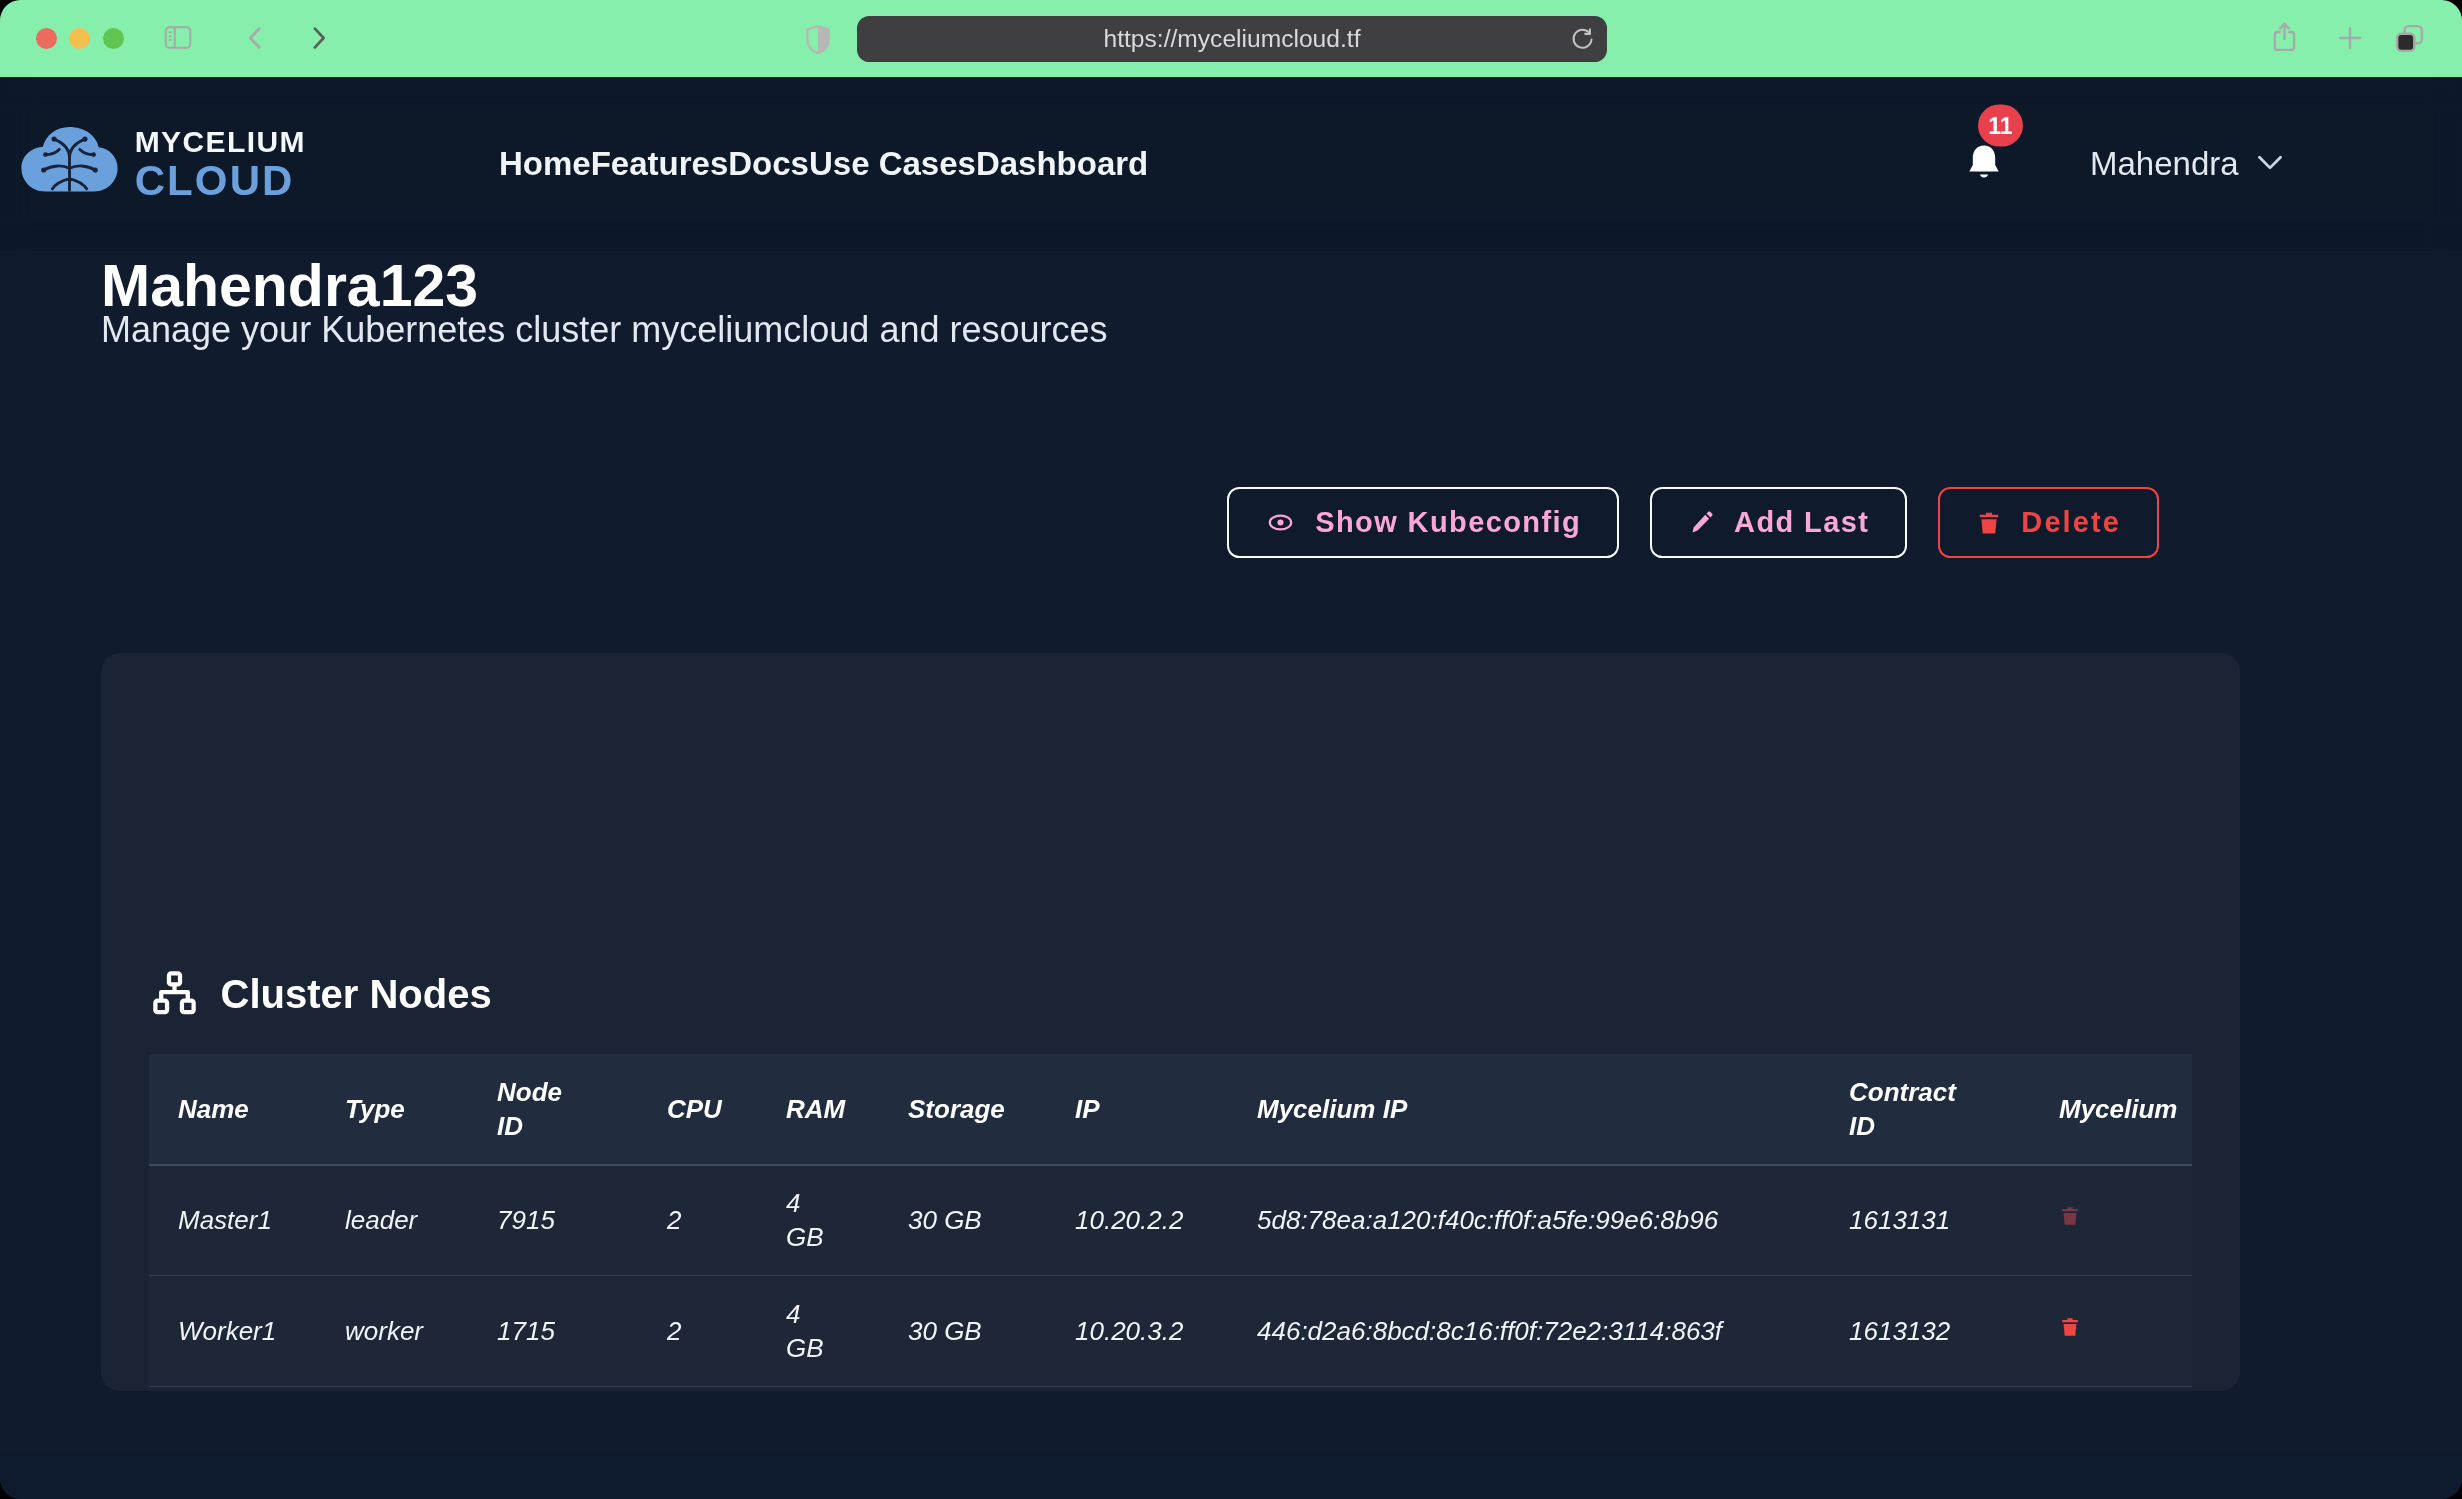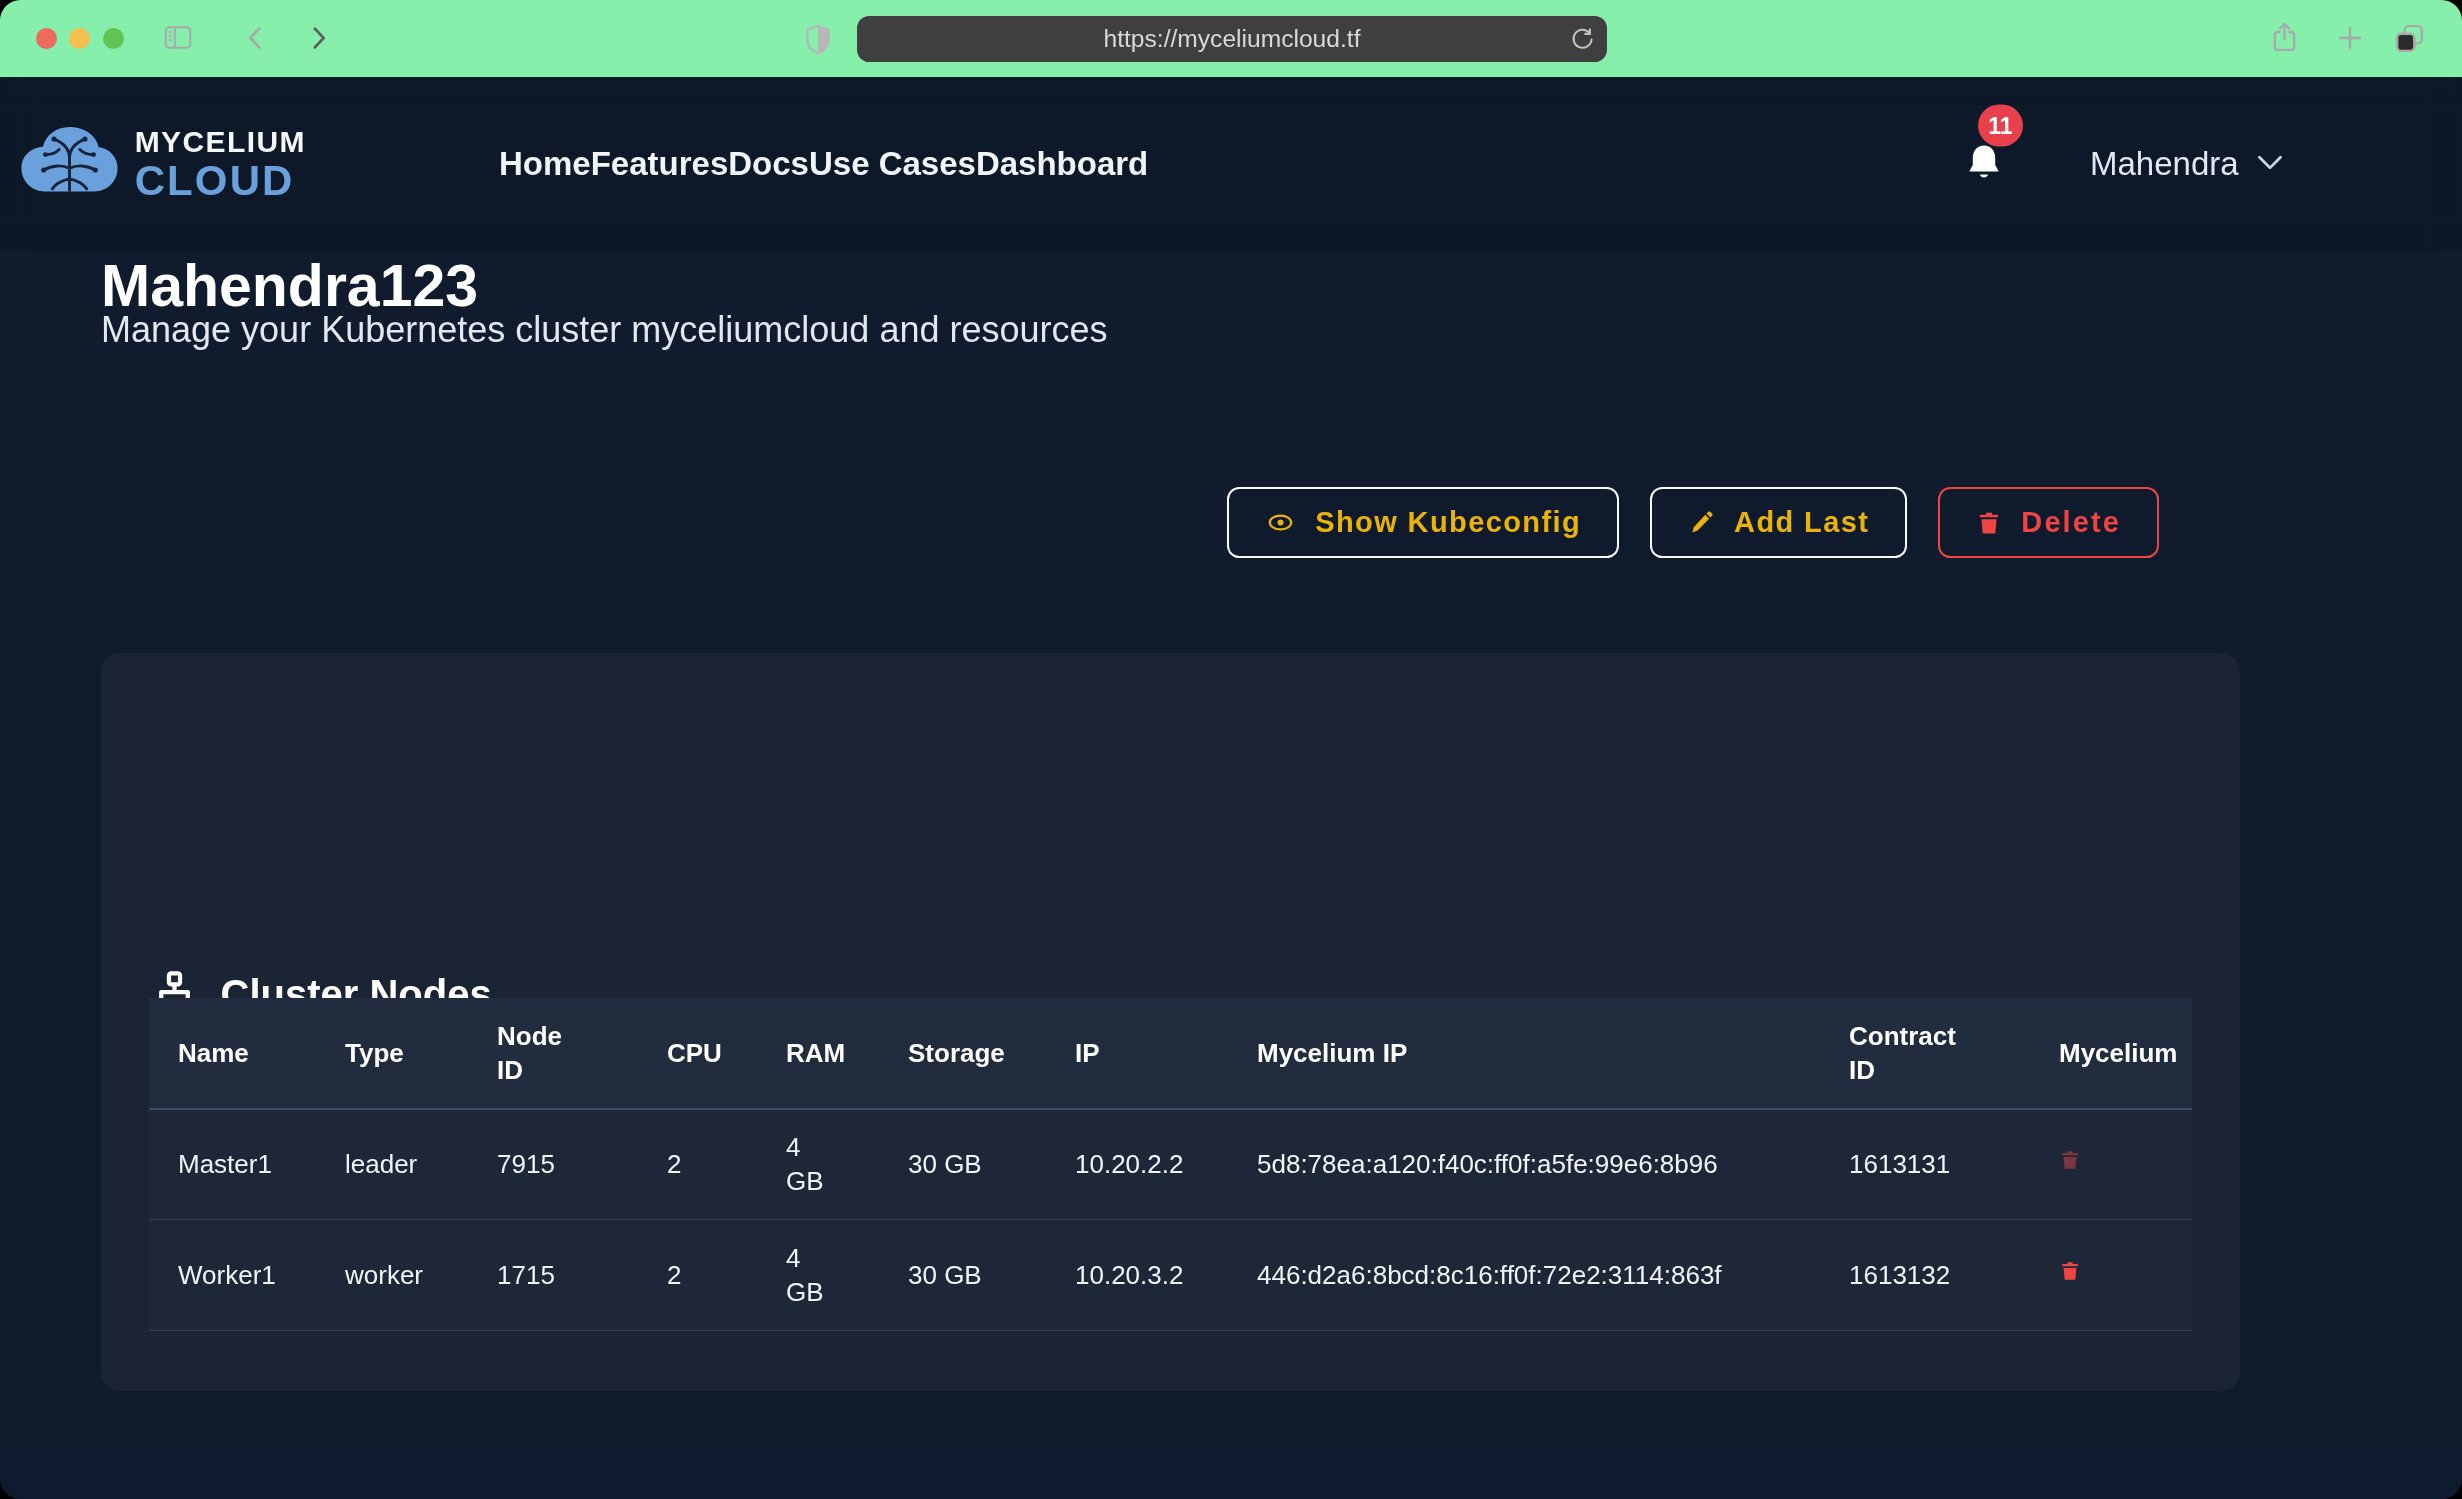--- a/index.html
+++ b/index.html
@@ -37,41 +37,41 @@
   .badge{position:absolute;left:15px;top:-36px;min-width:45px;height:42px;padding:0 6.8px;border-radius:23px;background:#e8414d;color:#fff;font-size:23px;font-weight:700;display:flex;align-items:center;justify-content:center;box-sizing:border-box;}
   .user{position:absolute;left:2090px;top:50%;transform:translateY(-50%);display:flex;align-items:center;gap:18px;color:#e2e8f0;cursor:pointer;}
   .user-name{font-size:33px;font-weight:400;}
   .user .chev{color:#cbd5e1;}
 
   
   .page-title{position:absolute;top:216px;left:101px;font-size:59px;font-weight:800;color:#ffffff;z-index:5;line-height:1.05;}
   .page-subtitle{position:absolute;top:309px;left:101px;font-size:36px;font-weight:400;color:#e2e8f0;z-index:5;}
 
   .actions{position:absolute;top:487px;left:101px;width:2058px;display:flex;justify-content:flex-end;gap:31px;z-index:5;}
-  .btn{height:71px;padding:0 36px;border:2.1px solid #f8fafc;border-radius:12.3px;background:rgba(16,27,45,0.35);color:#eab308;font-family:"Liberation Sans",sans-serif;font-size:29px;font-weight:700;letter-spacing:1.4px;display:flex;align-items:center;gap:19px;cursor:pointer;box-sizing:border-box;}
+  .btn{height:71px;padding:0 36px;border:2.1px solid #f8fafc;border-radius:12.3px;background:rgba(16,27,45,0.35);color:#f9a8d4;font-family:"Liberation Sans",sans-serif;font-size:29px;font-weight:700;letter-spacing:1.4px;display:flex;align-items:center;gap:19px;cursor:pointer;box-sizing:border-box;}
   .btn svg{display:block;}
   .btn.danger{border-color:#ef4444;color:#ef4444;letter-spacing:2.1px;}
 
   .card{position:absolute;top:653px;left:101px;width:2139px;height:738px;background:#1a2435;border-radius:19px;z-index:4;}
 
   .detail-col{position:absolute;}
   .detail-col.left{top:698px;left:149px;}
   .detail-col.right{top:698px;left:1278px;}
   .detail-row{display:flex;align-items:baseline;margin-bottom:32px;line-height:40px;}
   .detail-label{font-size:31px;color:#92a3ba;text-align:right;}
   .detail-col.left .detail-label{width:360px;}
   .detail-col.right .detail-label{width:294px;}
   .detail-value{font-size:31px;font-weight:600;color:#ffffff;}
   .detail-col.left .detail-value{margin-left:79px;}
   .detail-col.right .detail-value{margin-left:81px;}
 
   .nodes-head{position:absolute;top:968px;left:149px;display:flex;align-items:center;gap:20.5px;color:#ffffff;z-index:5;}
   .nodes-title{font-size:40px;font-weight:700;}
 
-  table.nodes{position:absolute;top:998px;left:149px;width:2042px;border-collapse:collapse;table-layout:fixed;z-index:5;}
+  table.nodes{position:absolute;top:1054px;left:149px;width:2042px;border-collapse:collapse;table-layout:fixed;z-index:5;font-style:italic;}
   table.nodes th,table.nodes td{padding:20.5px 12.3px 20.5px 29px;text-align:left;vertical-align:middle;box-sizing:border-box;}
   table.nodes th{background:#212c3f;color:#ffffff;font-size:26px;font-weight:600;line-height:1.32;border-bottom:2.1px solid #3c495f;}
   table.nodes td{background:#1d2737;color:#f1f5f9;font-size:26px;font-weight:400;line-height:1.32;}
   table.nodes tbody tr + tr td{border-top:1.4px solid #323e54;}
   table.nodes tbody tr:last-child td{border-bottom:1.4px solid #323e54;}
   .wrap-head{display:inline-block;max-width:79px;}
   .wrap-head-wide{display:inline-block;max-width:120px;}
   .wrap-ram{display:inline-block;max-width:44px;}
   .wrap-ip{display:inline-block;max-width:499px;word-break:break-all;}
   .row-del{background:none;border:none;padding:0;cursor:pointer;color:#ee4545;}

